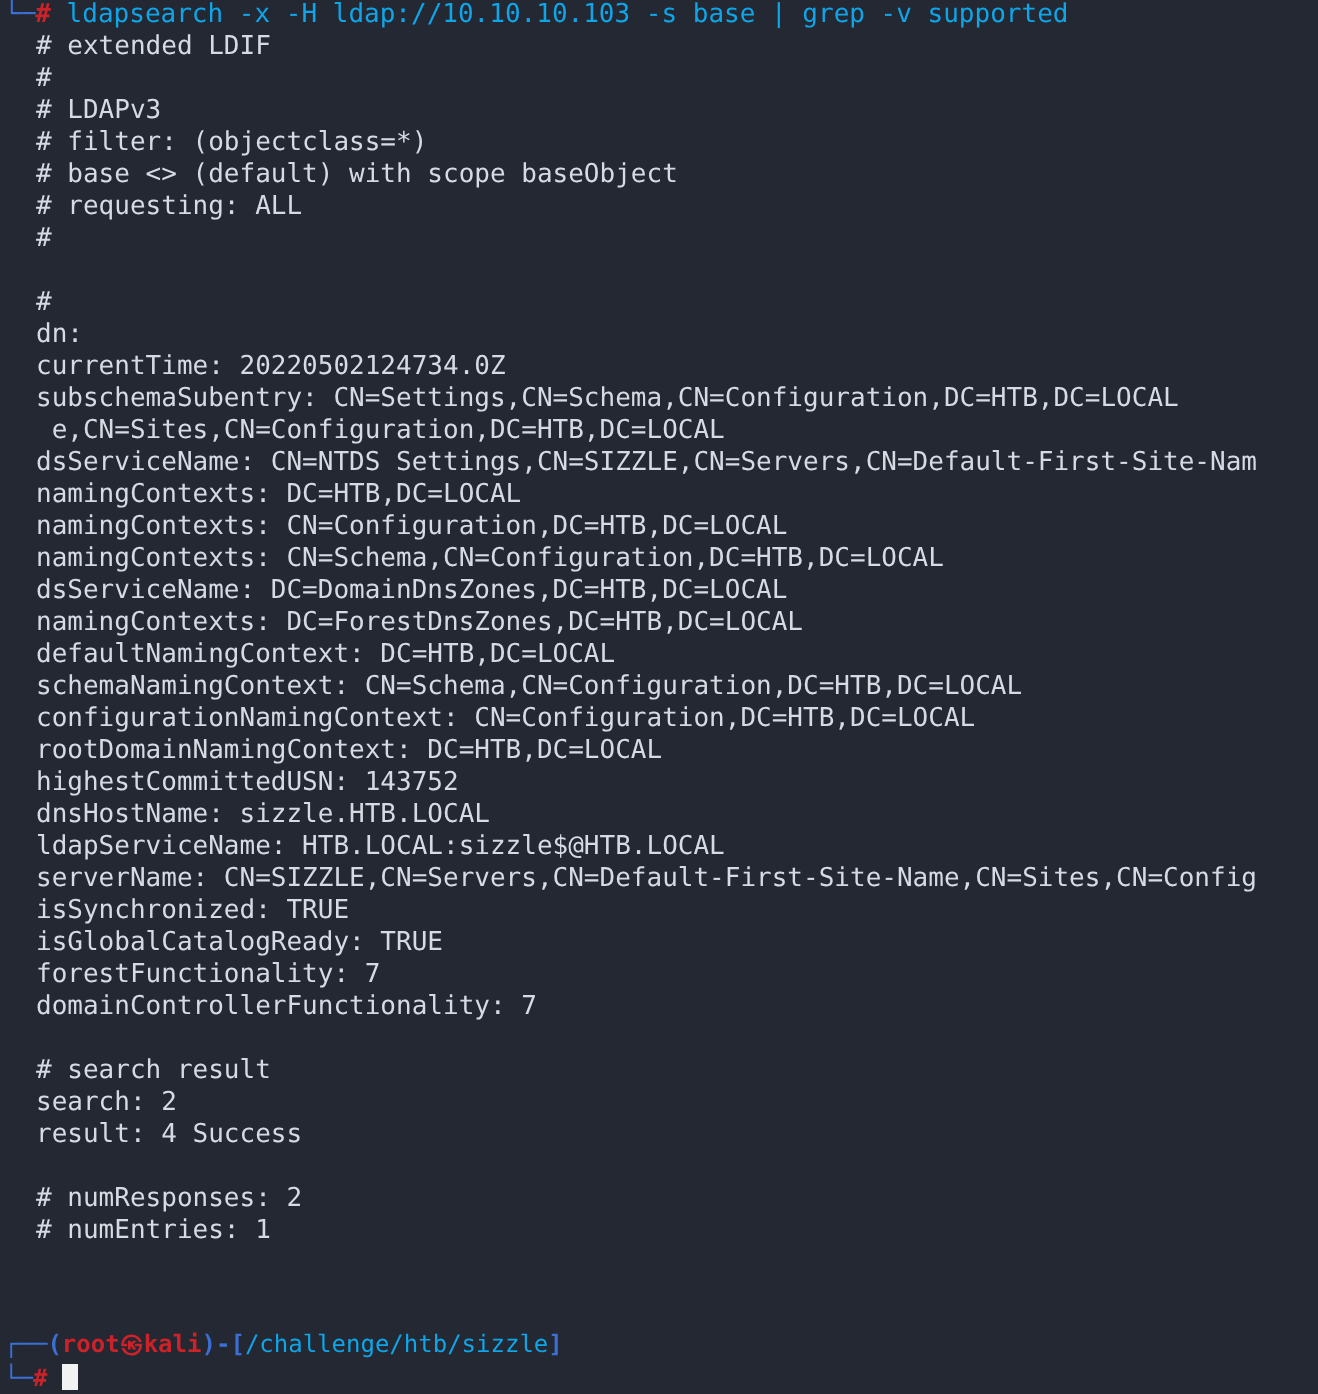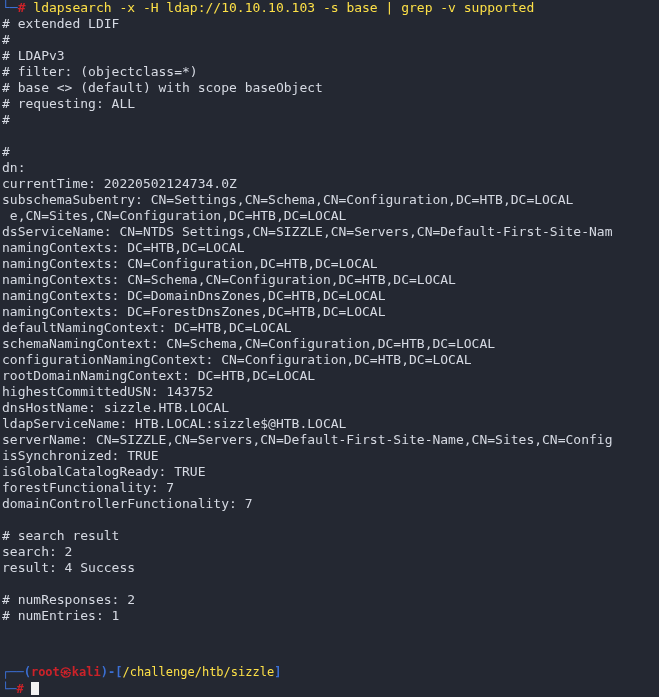--- a/index.html
+++ b/index.html
@@ -23,42 +23,42 @@
     line-height: 16px;
     padding: 0;
     box-sizing: border-box;
     overflow: hidden;
     position: relative;
   }
   .line {
     white-space: pre;
     height: 16px;
     line-height: 16px;
-    padding-left: 2px;
+    padding-left: 18px;
     letter-spacing: 0px;
   }
   .blank {
     height: 16px;
   }
   .cmdline {
     white-space: pre;
     height: 16px;
     line-height: 16px;
     padding-left: 2px;
   }
   .p-blue {
     color: #3b6fd4;
     font-weight: bold;
   }
   .p-red {
     color: #cc2229;
     font-weight: bold;
   }
   .p-white {
-    color: #fde047;
+    color: #0ea5e9;
   }
   .prompt-block {
     position: absolute;
     left: 0;
     bottom: 0;
     width: 659px;
   }
   .prompt-row {
     white-space: pre;
     height: 16px;
@@ -100,21 +100,21 @@
       <div class="blank"></div>
       <div class="line">#</div>
       <div class="line">dn:</div>
       <div class="line">currentTime: 20220502124734.0Z</div>
       <div class="line">subschemaSubentry: CN=Settings,CN=Schema,CN=Configuration,DC=HTB,DC=LOCAL</div>
       <div class="line"> e,CN=Sites,CN=Configuration,DC=HTB,DC=LOCAL</div>
       <div class="line">dsServiceName: CN=NTDS Settings,CN=SIZZLE,CN=Servers,CN=Default-First-Site-Nam</div>
       <div class="line">namingContexts: DC=HTB,DC=LOCAL</div>
       <div class="line">namingContexts: CN=Configuration,DC=HTB,DC=LOCAL</div>
       <div class="line">namingContexts: CN=Schema,CN=Configuration,DC=HTB,DC=LOCAL</div>
-      <div class="line">namingContexts: DC=DomainDnsZones,DC=HTB,DC=LOCAL</div>
+      <div class="line">dsServiceName: DC=DomainDnsZones,DC=HTB,DC=LOCAL</div>
       <div class="line">namingContexts: DC=ForestDnsZones,DC=HTB,DC=LOCAL</div>
       <div class="line">defaultNamingContext: DC=HTB,DC=LOCAL</div>
       <div class="line">schemaNamingContext: CN=Schema,CN=Configuration,DC=HTB,DC=LOCAL</div>
       <div class="line">configurationNamingContext: CN=Configuration,DC=HTB,DC=LOCAL</div>
       <div class="line">rootDomainNamingContext: DC=HTB,DC=LOCAL</div>
       <div class="line">highestCommittedUSN: 143752</div>
       <div class="line">dnsHostName: sizzle.HTB.LOCAL</div>
       <div class="line">ldapServiceName: HTB.LOCAL:sizzle$@HTB.LOCAL</div>
       <div class="line">serverName: CN=SIZZLE,CN=Servers,CN=Default-First-Site-Name,CN=Sites,CN=Config</div>
       <div class="line">isSynchronized: TRUE</div>

